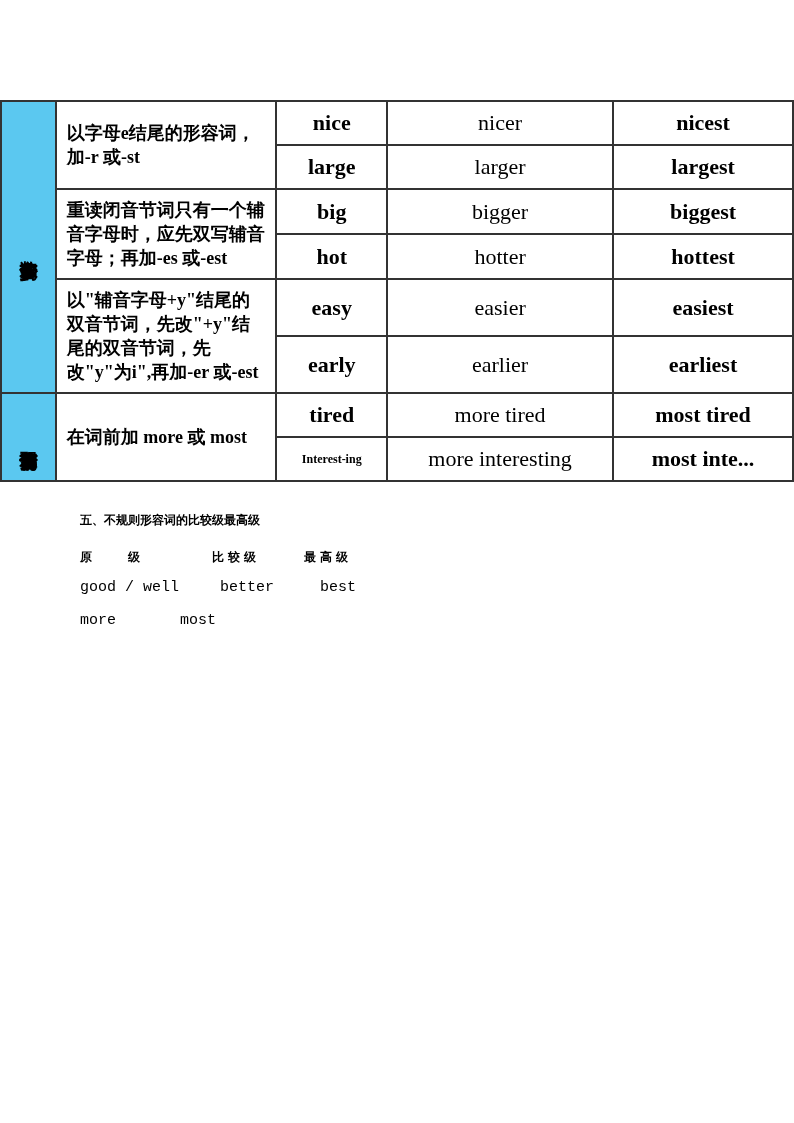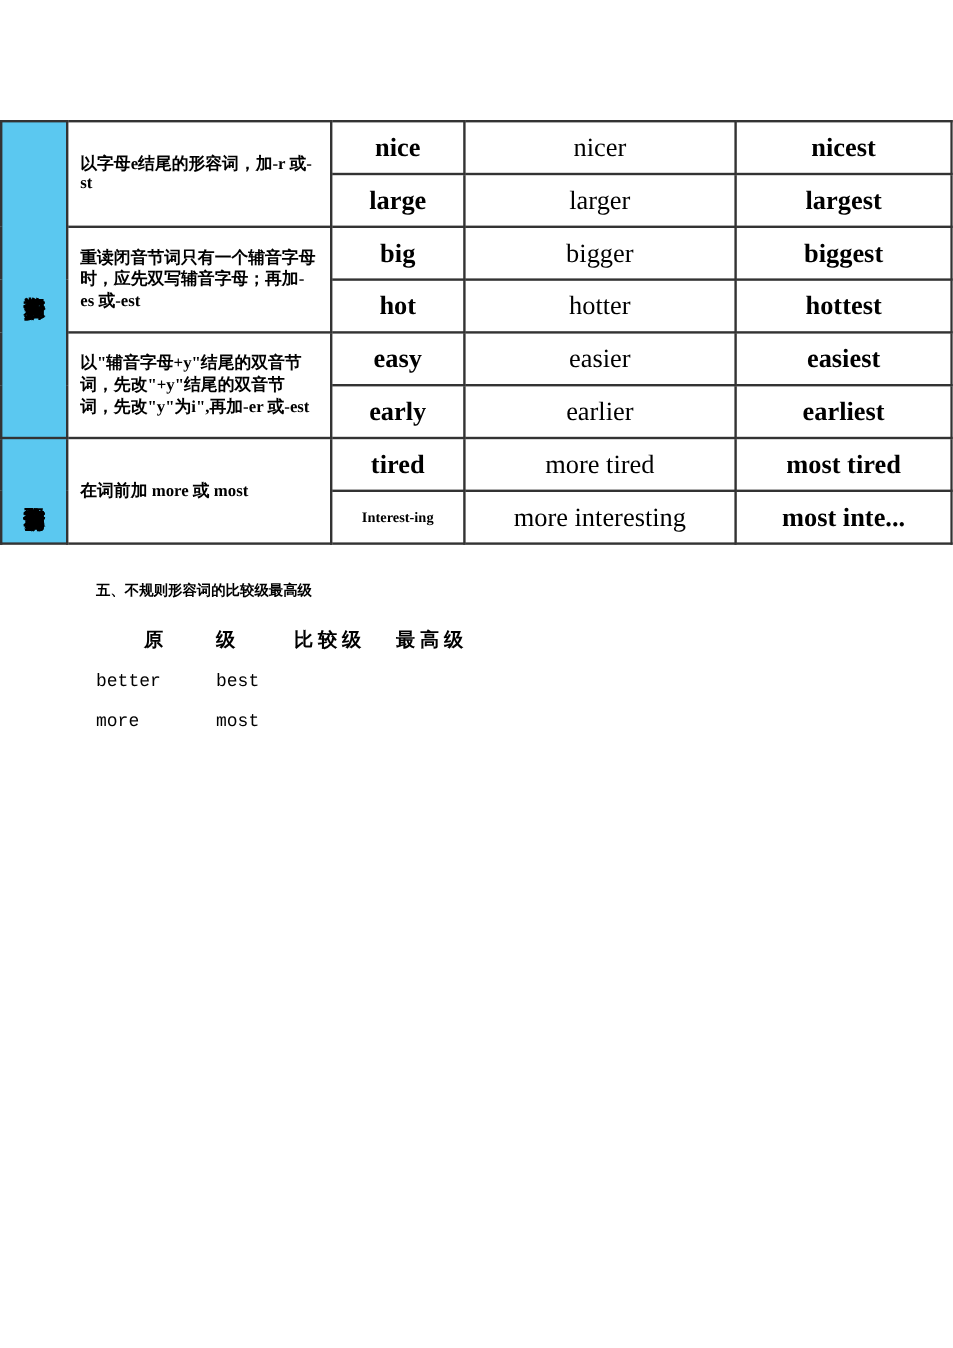--- a/index.html
+++ b/index.html
@@ -28,21 +28,21 @@
       color: #000;
       font-size: 18px;
       font-weight: bold;
       text-align: center;
       writing-mode: vertical-rl;
       width: 55px;
       line-height: 1.6;
     }
 
     .col-rule {
-      font-size: 14px;
+      font-size: 18px;
       font-weight: bold;
       width: 225px;
       padding: 10px 12px;
     }
 
     .col-base {
       font-size: 22px;
       font-weight: bold;
       width: 112px;
       text-align: center;
@@ -74,25 +74,24 @@
     .irregular-table {
       margin-left: 80px;
       margin-top: 10px;
       font-family: "Courier New", monospace;
       font-size: 15px;
       line-height: 2.2;
     }
 
     .irregular-table .header-row {
       display: flex;
-      gap: 25px;
+      gap: 12px;
       font-weight: bold;
-      font-size: 16px;
+      font-size: 12px;
       letter-spacing: 4px;
-      text-align: right;
     }
 
     .irregular-table .data-row {
       display: flex;
       gap: 20px;
       font-size: 15px;
     }
 
     .irr-col1 { width: 120px; }
     .irr-col2 { width: 80px; }
@@ -162,20 +161,21 @@
 
 <div class="section-title">五、不规则形容词的比较级最高级</div>
 
 <div class="irregular-table">
   <div class="header-row">
     <span class="irr-col1">原　　级</span>
     <span class="irr-col2">比较级</span>
     <span class="irr-col3">最高级</span>
   </div>
   <div class="data-row">
+    <span class="irr-col1">good / well</span>
     <span class="irr-col2">better</span>
     <span class="irr-col3">best</span>
   </div>
   <div class="data-row">
     <span class="irr-col2">more</span>
     <span class="irr-col3">most</span>
   </div>
 </div>
 
 </body></html>

